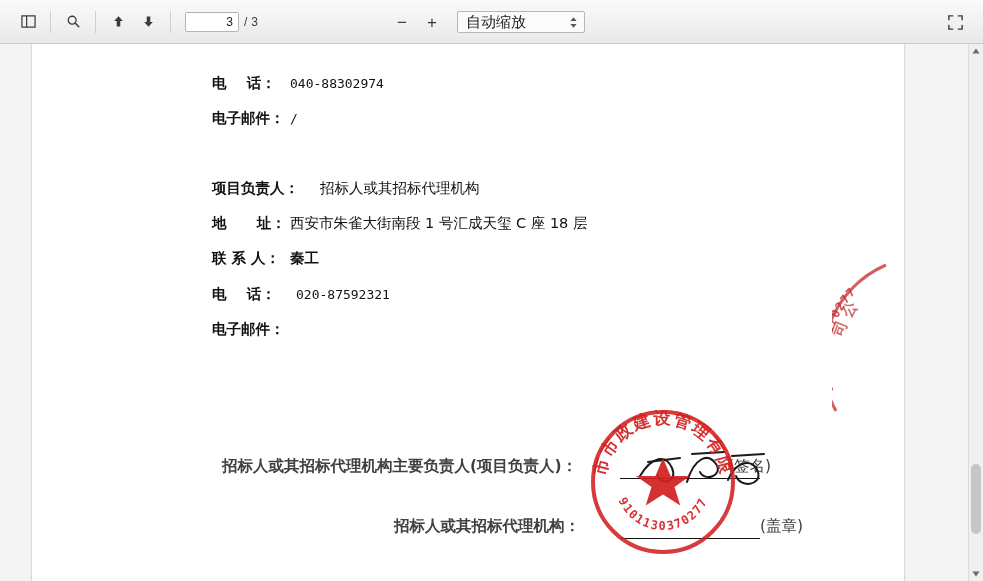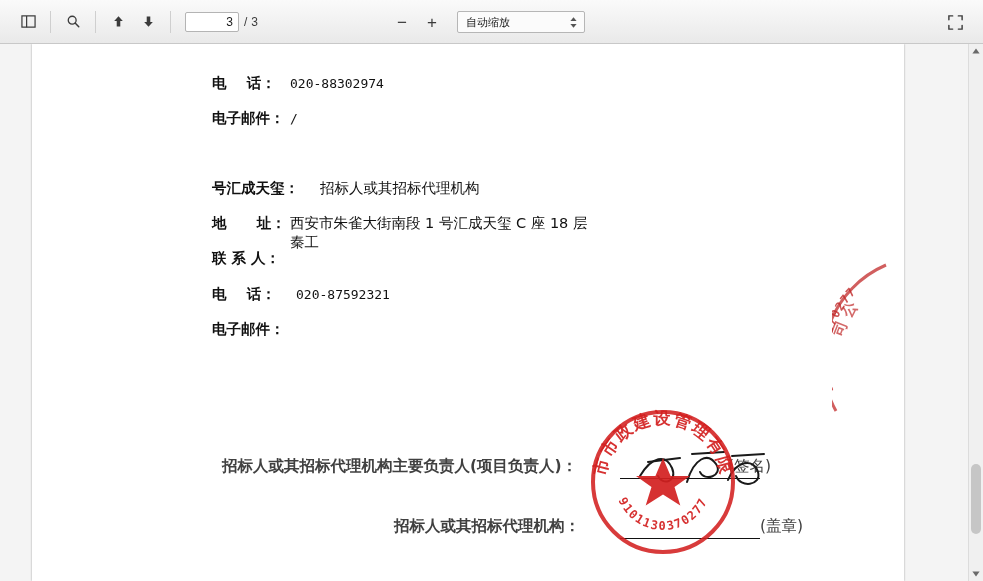--- a/index.html
+++ b/index.html
@@ -111,21 +111,21 @@
     width: 128px;
     height: 22px;
     border: 1px solid #b6b6b6;
     border-radius: 2px;
     background: #fbfbfb;
     display: flex;
     align-items: center;
     justify-content: space-between;
     padding: 0 6px 0 8px;
     box-sizing: border-box;
-    font-size: 11px;
+    font-size: 15px;
     color: #202020;
     cursor: default;
   }
   #scale-select .arrows {
     font-size: 8px;
     line-height: 7px;
     color: #555;
     display: flex;
     flex-direction: column;
     align-items: center;
@@ -352,33 +352,33 @@
   </div>
 
   <div id="doc-area">
     <div id="left-gutter"></div>
     <div id="right-gutter"></div>
 
     <div id="page-sheet">
       <div id="page-content">
 
         <div class="ln bold" style="left:180px; top:30px;">电    话：</div>
-        <div class="ln mono" style="left:258px; top:32px;">020-88302974</div>
+        <div class="ln mono" style="left:258px; top:32px;">040-88302974</div>
 
         <div class="ln bold" style="left:180px; top:65px;">电子邮件：</div>
         <div class="ln mono" style="left:258px; top:67px;">/</div>
 
-        <div class="ln bold" style="left:180px; top:135px;">号汇成天玺：</div>
+        <div class="ln bold" style="left:180px; top:135px;">项目负责人：</div>
         <div class="ln" style="left:288px; top:135px;">招标人或其招标代理机构</div>
 
         <div class="ln bold" style="left:180px; top:170px;">地      址：</div>
         <div class="ln" style="left:258px; top:170px;text-align:center;">西安市朱雀大街南段 1 号汇成天玺 C 座 18 层</div>
 
         <div class="ln bold" style="left:180px; top:205px;">联 系 人：</div>
-        <div class="ln" style="left:258px; top:189px;">秦工</div>
+        <div class="ln" style="left:258px; top:205px;font-weight:bold;">秦工</div>
 
         <div class="ln bold" style="left:180px; top:241px;">电    话：</div>
         <div class="ln mono" style="left:264px; top:243px;">020-87592321</div>
 
         <div class="ln bold" style="left:180px; top:276px;">电子邮件：</div>
 
         <div class="sig-line" style="left:190px; top:412px;">招标人或其招标代理机构主要负责人(项目负责人)：</div>
         <div class="rule" style="left:588px; top:434px; width:140px;"></div>
         <div class="sig-line" style="left:696px; top:412px; font-weight:normal;">(签名)</div>
 

